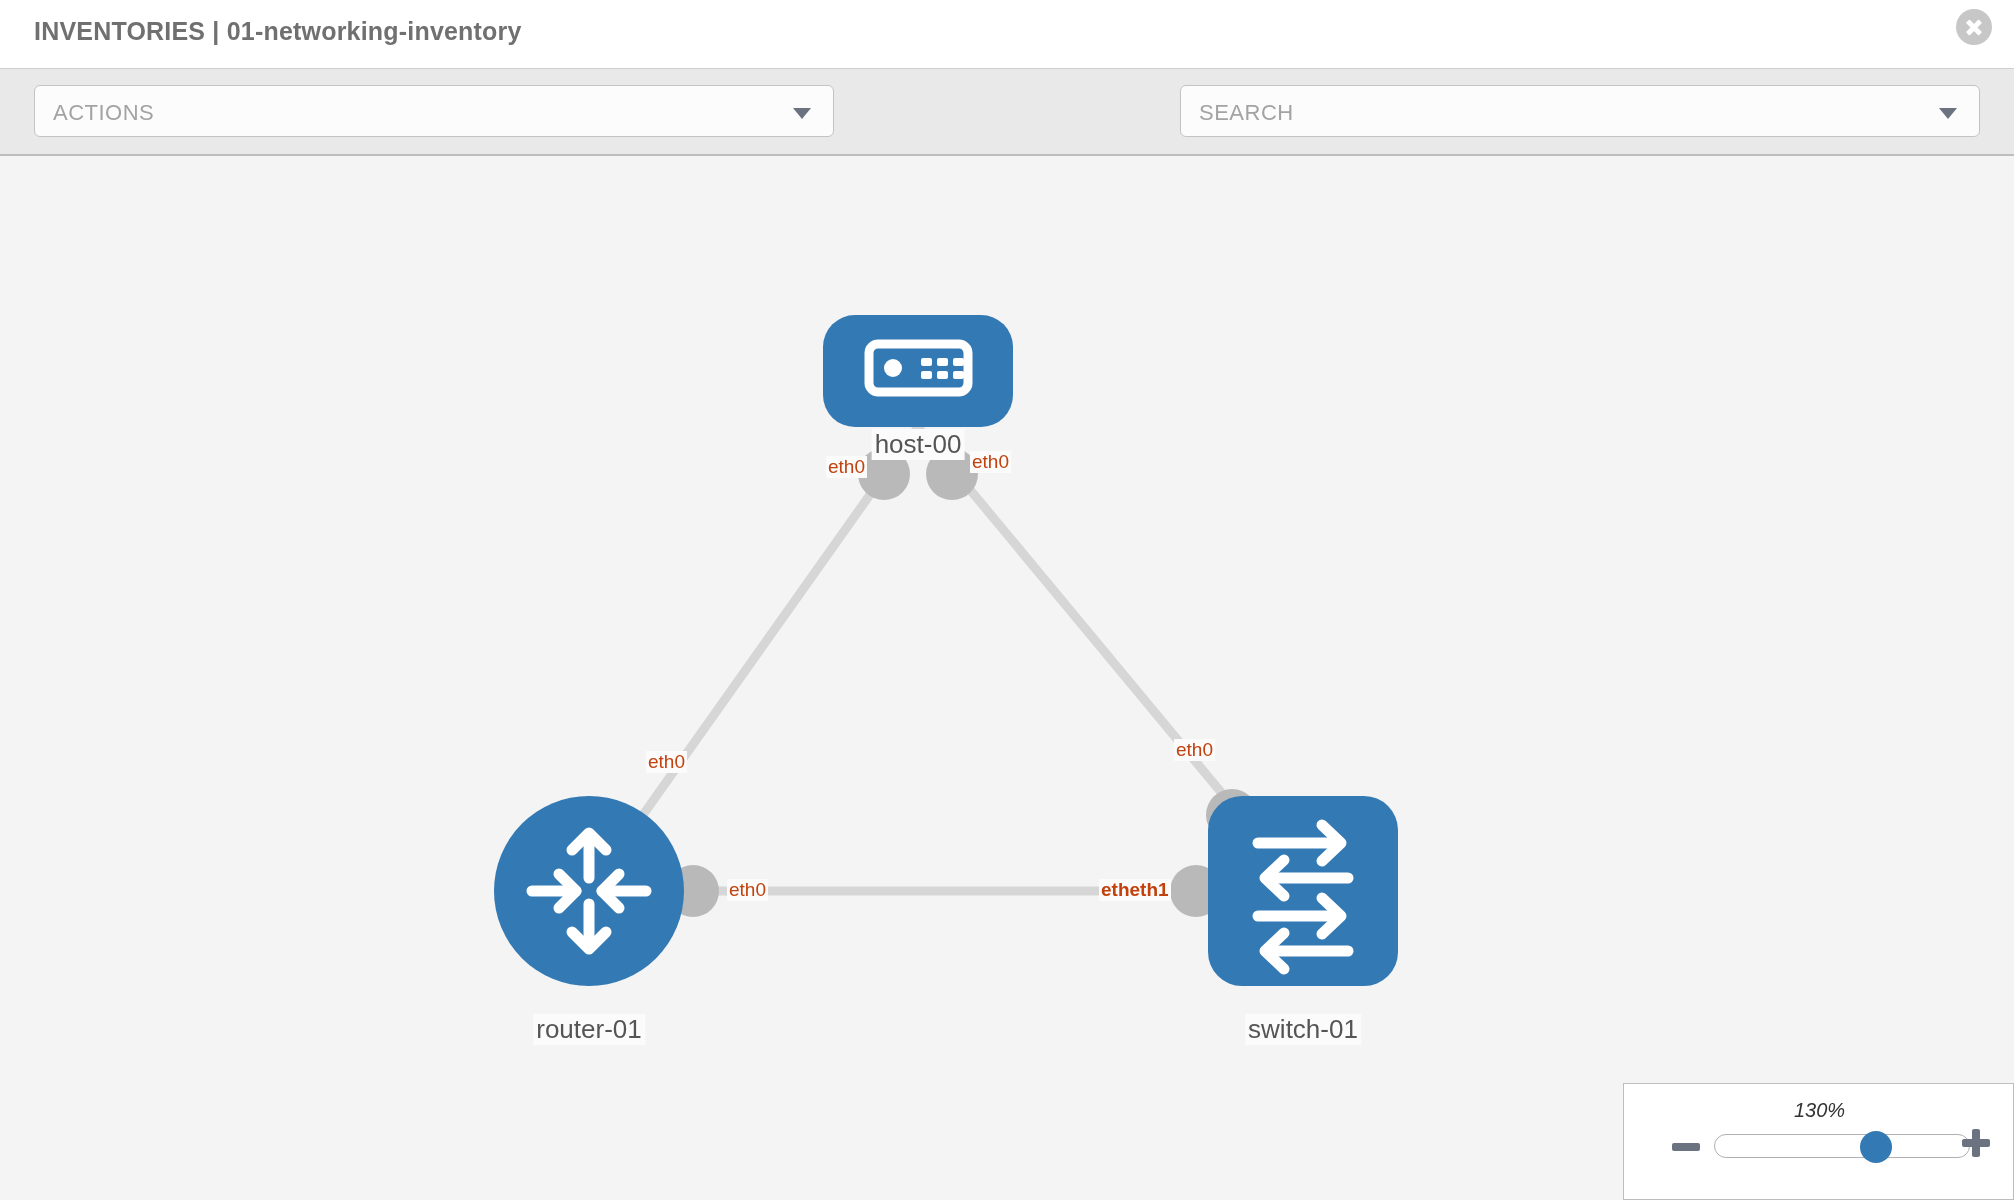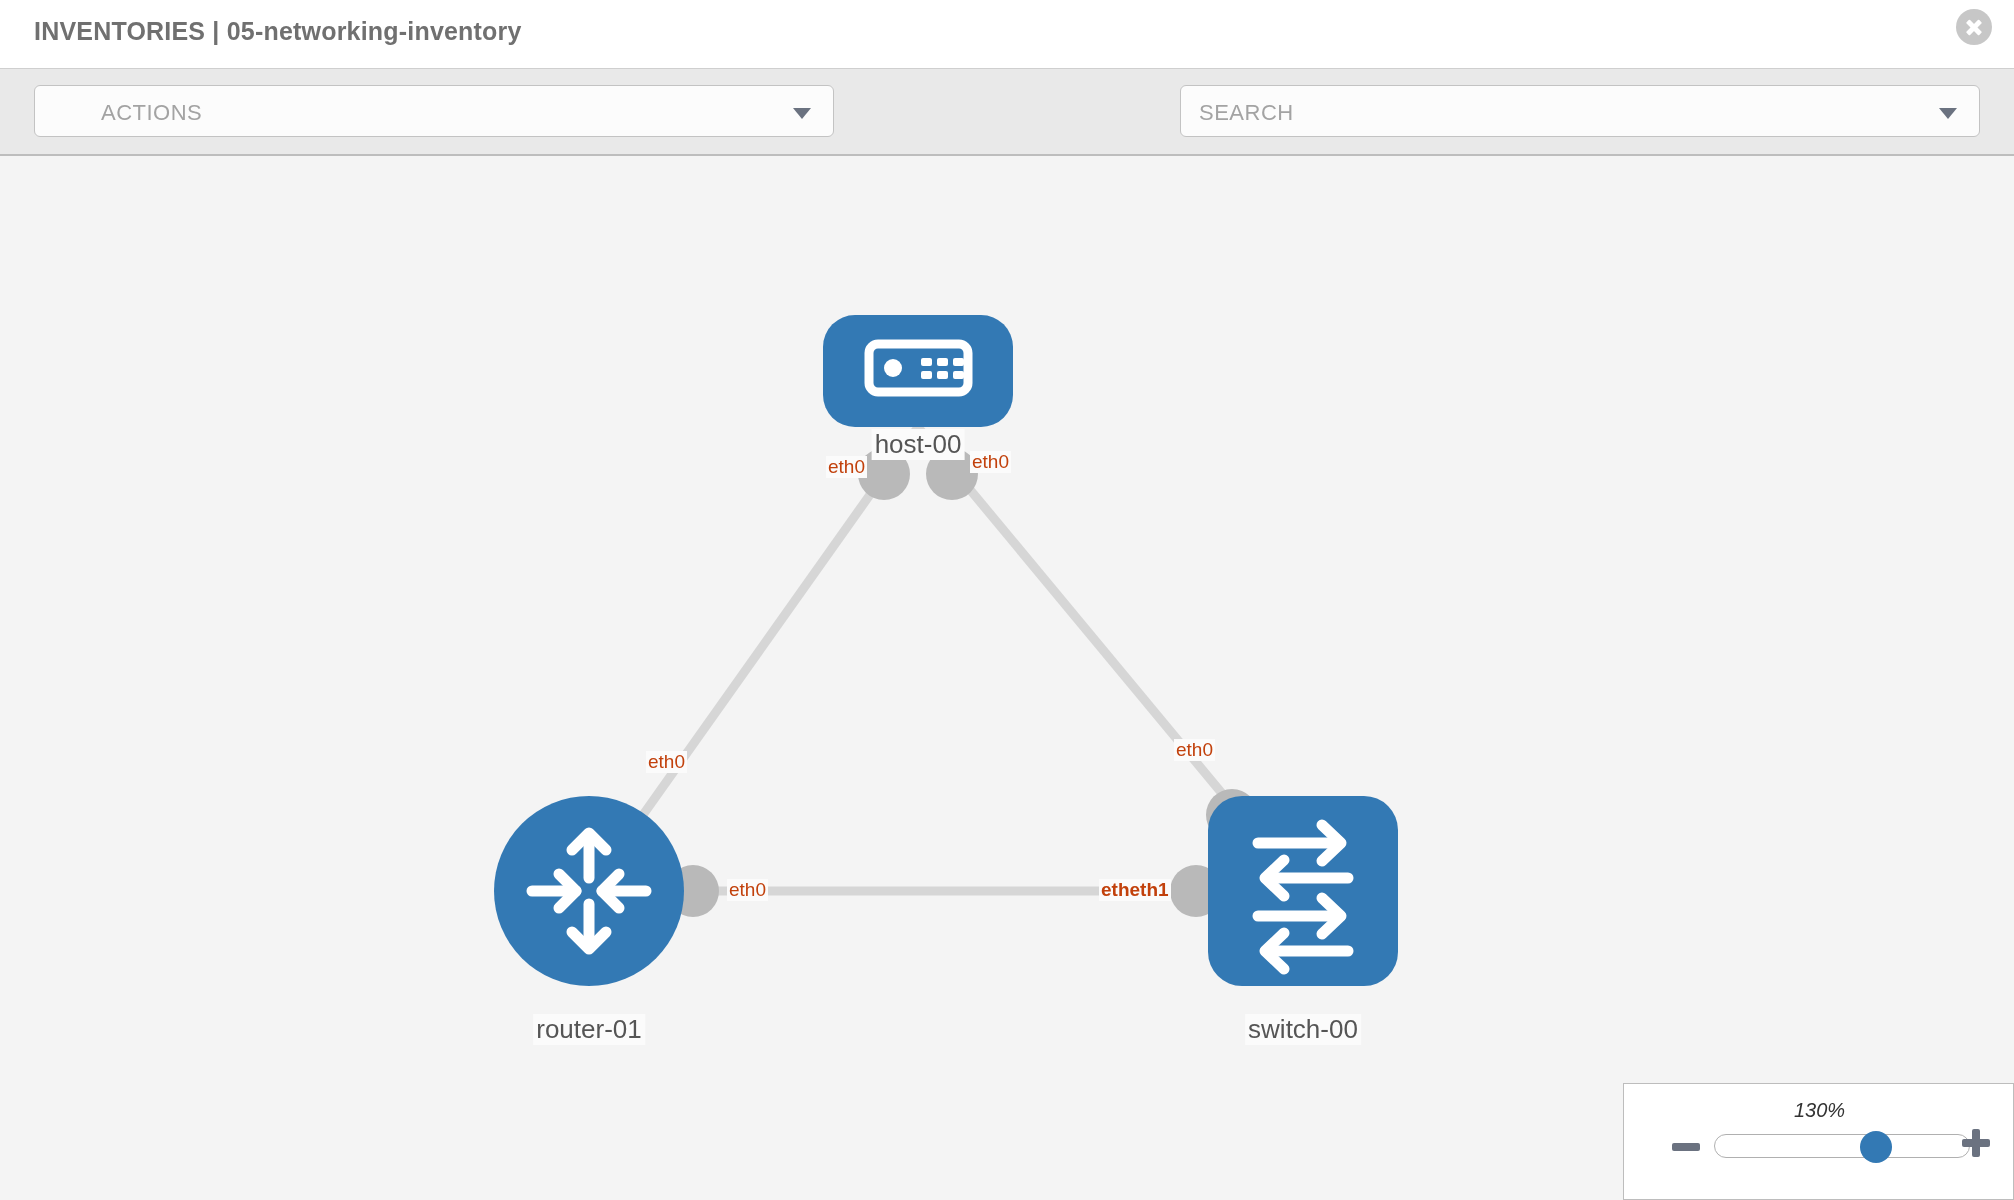--- a/index.html
+++ b/index.html
@@ -41,21 +41,21 @@
     border-bottom:2px solid #bdbdbd;
     box-sizing:border-box;
   }
   .actions-select{
     position:absolute;left:34px;top:16px;width:800px;height:52px;
     background:#fcfcfc;border:1px solid #c3c3c3;border-radius:6px;
     box-sizing:border-box;cursor:pointer;
   }
   .actions-select .label{
     position:absolute;left:18px;top:14px;
-    font-size:22px;color:#a3a3a3;letter-spacing:.5px;margin-left:48px;
+    font-size:22px;color:#a3a3a3;letter-spacing:.5px;
   }
   .caret{
     position:absolute;right:22px;top:22px;
     width:0;height:0;border-left:9px solid transparent;
     border-right:9px solid transparent;border-top:11px solid #6b7280;
   }
   .tool-icon{
     position:absolute;top:88px;width:44px;height:44px;cursor:pointer;
   }
   .icon-wrench{left:1040px;}
@@ -118,21 +118,21 @@
   }
   .zoom-thumb{
     position:absolute;left:236px;top:47px;width:32px;height:32px;
     border-radius:50%;background:#3379b4;cursor:pointer;
   }
 </style>
 </head>
 <body>
 
 <div class="header">
-  <div class="header-title">INVENTORIES | 05-networking-inventory</div>
+  <div class="header-title">INVENTORIES | 01-networking-inventory</div>
   <div class="close-btn"></div>
 </div>
 
 <div class="toolbar">
 
   <div class="actions-select">
     <span class="label">ACTIONS</span>
     <span class="caret"></span>
   </div>
 
@@ -218,21 +218,21 @@
         <line x1="1258" y1="760" x2="1340" y2="760"></line>
         <polyline points="1322,742 1341,760 1322,778"></polyline>
         <line x1="1348" y1="795" x2="1266" y2="795"></line>
         <polyline points="1284,777 1265,795 1284,813"></polyline>
       </g>
     </g>
   </svg>
 
   <div class="node-label" style="left:918px;top:273px;">host-00</div>
   <div class="node-label" style="left:589px;top:858px;">router-01</div>
-  <div class="node-label" style="left:1303px;top:858px;">switch-00</div>
+  <div class="node-label" style="left:1303px;top:858px;">switch-01</div>
 
   <div class="edge-label" style="left:826px;top:300px;">eth0</div>
   <div class="edge-label" style="left:970px;top:295px;">eth0</div>
   <div class="edge-label" style="left:646px;top:595px;">eth0</div>
   <div class="edge-label" style="left:1174px;top:583px;">eth0</div>
   <div class="edge-label" style="left:727px;top:723px;">eth0</div>
   <div class="edge-label" style="left:1099px;top:723px;font-weight:bold;">etheth1</div>
 </div>
 
 <div class="zoom-panel">

